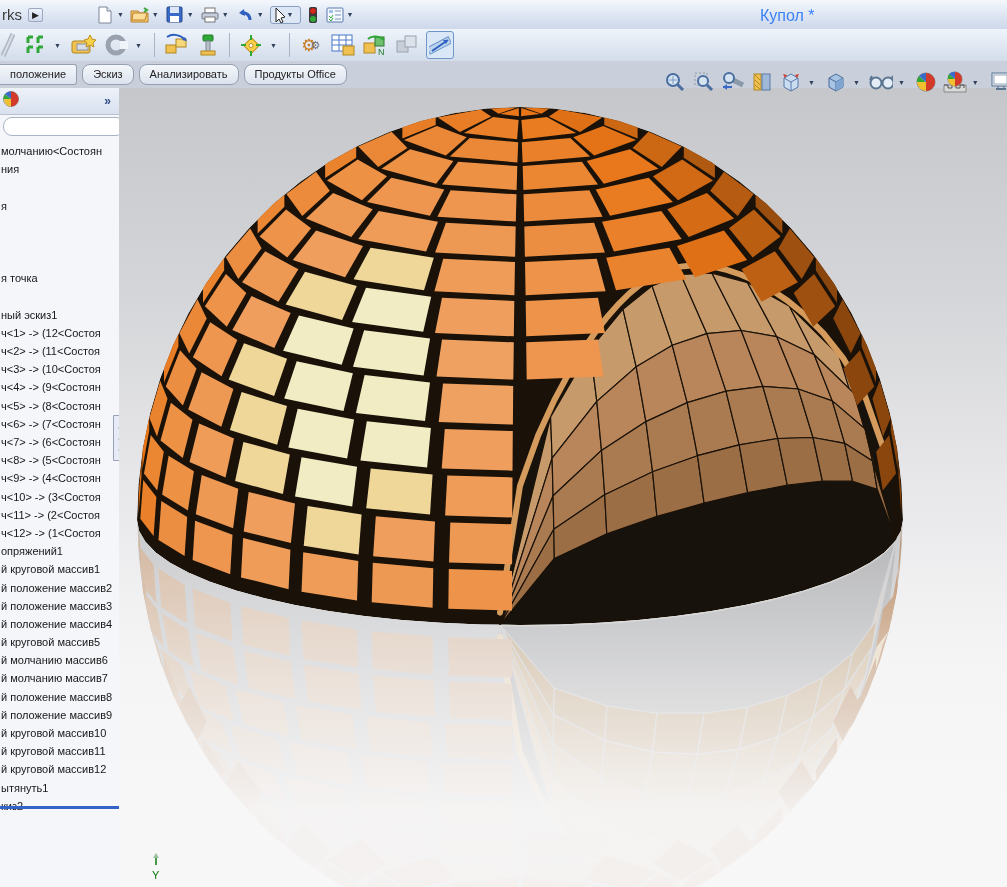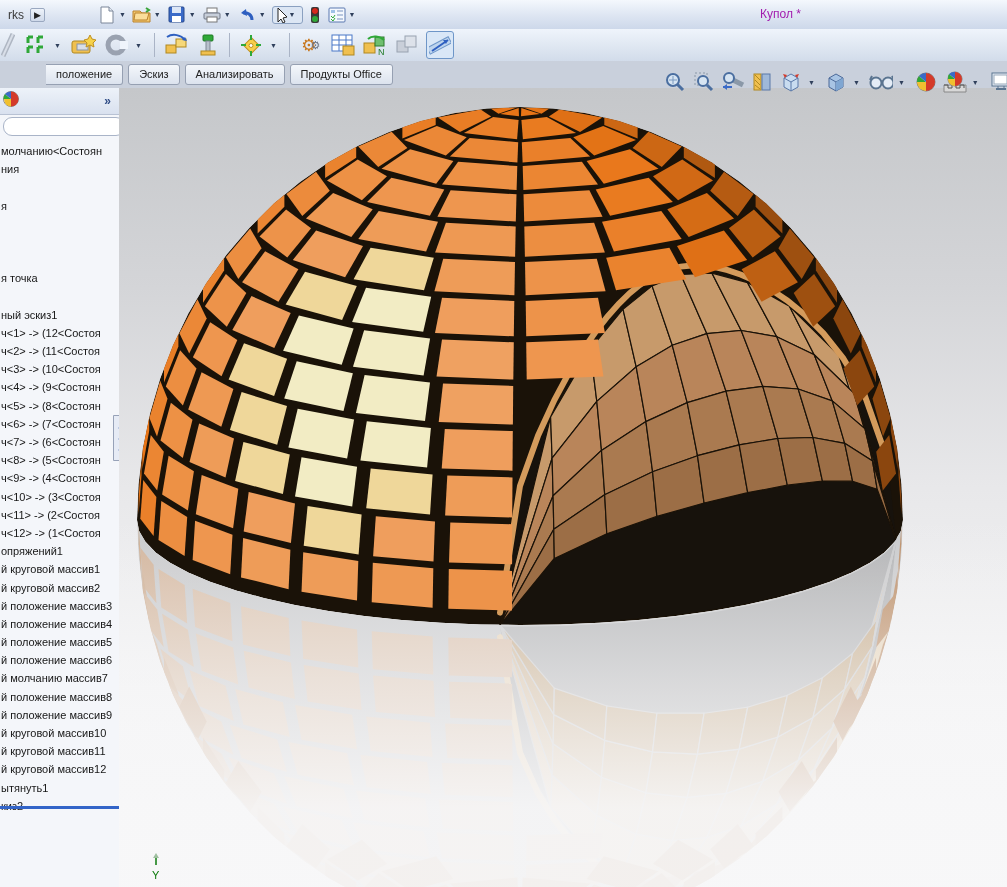--- a/index.html
+++ b/index.html
@@ -1,42 +1,42 @@
 <!DOCTYPE html>
 <html><head>
 <meta charset="utf-8">
 <style>
   html,body{margin:0;padding:0;width:1007px;height:887px;overflow:hidden;
     font-family:"Liberation Sans", sans-serif; background:#fff; position:relative;}
   
   .titlebar{position:absolute;left:0;top:0;width:100%;height:29px;
     background:linear-gradient(#F4F8FD,#DDE5F2 55%,#CdD8EA);border-bottom:1px solid #8E9CB4;
     display:flex;align-items:center;}
-  .appfrag{font-size:12px;color:#3a3a3a;margin-left:8px;}
+  .appfrag{font-size:15px;color:#3a3a3a;margin-left:2px;}
   .playbtn{font-size:9px;color:#222;margin-left:6px;background:linear-gradient(#eef3fa,#cfd9ea);
     border:1px solid #9aa8c0;border-radius:2px;padding:1px 3px;}
   .tb1{display:flex;align-items:center;margin-left:52px;gap:2px;}
   .tbico{width:20px;height:20px;display:flex;align-items:center;justify-content:center;}
   .dd{font-size:7px;color:#30405c;margin:0 4px 0 0;}
   .pressed{border:1px solid #8AA0C0;background:#DCE6F4;border-radius:3px;display:flex;align-items:center;padding:0 2px;}
-  .doctitle{position:absolute;left:760px;top:7px;font-size:12px;color:#a21caf;}
+  .doctitle{position:absolute;left:760px;top:7px;font-size:16px;color:#3b82f6;}
   
   .toolbar2{position:absolute;left:0;top:29px;width:100%;height:32px;
     background:linear-gradient(#EFF4FB,#D2DCEA);border-bottom:1px solid #98A4B8;
     display:flex;align-items:center;gap:6px;}
   .big{width:26px;height:26px;display:flex;align-items:center;justify-content:center;}
   .sep{width:1px;height:24px;background:#AAB4C6;margin:0 2px;}
   .activebox{border:1px solid #6E96C8;background:#D9E7F7;border-radius:3px;}
   .gear{font-size:17px;color:#C87820;line-height:1;}
   .gear2{font-size:11px;color:#6a7486;line-height:1;margin-left:-6px;}
   
   .tabrow{position:absolute;left:0;top:61px;width:100%;height:27px;background:#C9D0DC;}
-  .tabs{display:flex;gap:5px;padding-top:3px;padding-left:46px;}
+  .tabs{display:flex;gap:5px;padding-top:3px;}
   .tab{font-size:11px;color:#222;background:linear-gradient(#F4F7FB,#DCE3EE);
-    border:1px solid #96A0B2;border-radius:3px;padding:3px 10px 4px;}
+    border:1px solid #96A0B2;border-radius:8px;padding:3px 10px 4px;}
   .tab:first-child{border-left:none;border-radius:0 3px 3px 0;}
   
   .panel{position:absolute;left:0;top:88px;width:119px;bottom:0;background:#F4F6FA;
     border-right:1px solid #9AA4B6;}
   .ptabs{height:26px;background:linear-gradient(#EDF2F9,#D9E1EF);border-bottom:1px solid #B8C2D4;
     display:flex;align-items:center;}
   .chev{margin-left:auto;margin-right:8px;color:#2F4C86;font-size:12px;font-weight:bold;}
   .filter{position:absolute;left:3px;top:29px;width:104px;height:17px;border:1px solid #A9B4C8;
     border-radius:9px;background:#fff;outline:none;padding:0 8px;font-size:10px;}
   .tree{position:absolute;left:0;top:54px;right:0;}
@@ -253,25 +253,25 @@
       <div class="tree-row">ч&lt;5&gt; -&gt; (8&lt;Состоян</div>
       <div class="tree-row">ч&lt;6&gt; -&gt; (7&lt;Состоян</div>
       <div class="tree-row">ч&lt;7&gt; -&gt; (6&lt;Состоян</div>
       <div class="tree-row">ч&lt;8&gt; -&gt; (5&lt;Состоян</div>
       <div class="tree-row">ч&lt;9&gt; -&gt; (4&lt;Состоян</div>
       <div class="tree-row">ч&lt;10&gt; -&gt; (3&lt;Состоя</div>
       <div class="tree-row">ч&lt;11&gt; -&gt; (2&lt;Состоя</div>
       <div class="tree-row">ч&lt;12&gt; -&gt; (1&lt;Состоя</div>
       <div class="tree-row">опряжений1</div>
       <div class="tree-row">й круговой массив1</div>
-      <div class="tree-row">й круговой массив2</div>
+      <div class="tree-row">й положение массив2</div>
       <div class="tree-row">й положение массив3</div>
       <div class="tree-row">й положение массив4</div>
-      <div class="tree-row">й положение массив5</div>
-      <div class="tree-row">й положение массив6</div>
+      <div class="tree-row">й круговой массив5</div>
+      <div class="tree-row">й молчанию массив6</div>
       <div class="tree-row">й молчанию массив7</div>
       <div class="tree-row">й положение массив8</div>
       <div class="tree-row">й положение массив9</div>
       <div class="tree-row">й круговой массив10</div>
       <div class="tree-row">й круговой массив11</div>
       <div class="tree-row">й круговой массив12</div>
       <div class="tree-row">ытянуть1</div>
       <div class="tree-row">киз2</div>
     </div>
   <div class="rollback"></div>

